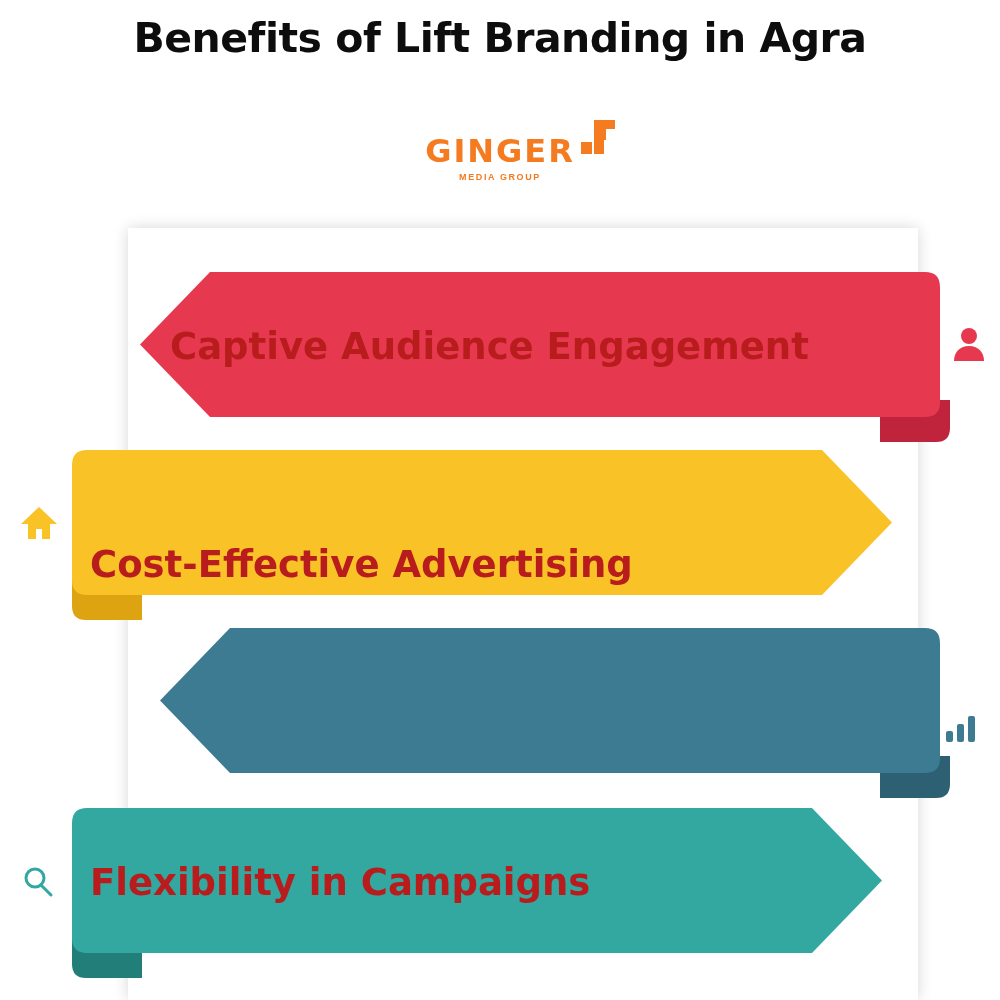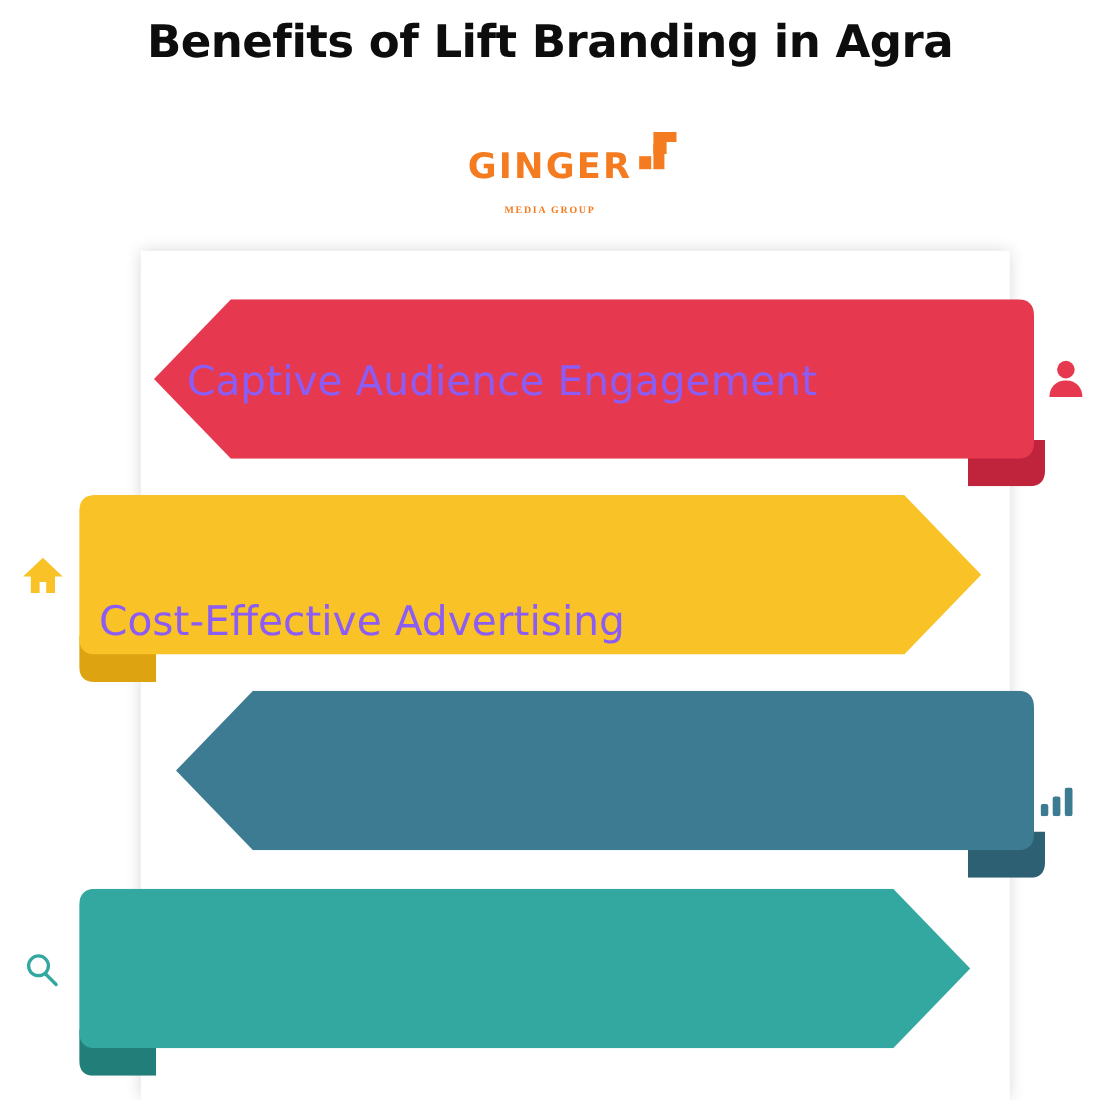--- a/index.html
+++ b/index.html
@@ -49,27 +49,27 @@
   }
   .logo-word {
     font-family: "DejaVu Sans", sans-serif;
     font-weight: bold;
     font-size: 32px;
     letter-spacing: 2px;
     color: #F47B20;
     line-height: 38px;
   }
   .logo-sub {
-    font-family: Liberation Serif, serif;
+    font-family: Liberation Sans, sans-serif;
     font-weight: bold;
     font-size: 9px;
     letter-spacing: 1.6px;
     color: #F47B20;
     line-height: 12px;
-    margin-top: 15px;
+    margin-top: 1px;
   }
   .logo-mark {
     position: absolute;
     top: -12px;
     right: -42px;
     width: 36px;
     height: 34px;
   }
 
   
@@ -88,23 +88,23 @@
     position: absolute;
   }
   .arrow {
     position: absolute;
     top: 0;
     left: 0;
   }
   .arrow-label {
     position: absolute;
     font-family: "DejaVu Sans", sans-serif;
-    font-weight: normal;
+    font-weight: bold;
     font-size: 37px;
-    color: #8b5cf6;
+    color: #b91c1c;
     white-space: nowrap;
     line-height: 1;
   }
   .row-icon {
     position: absolute;
   }
 
   
   .tab {
     position: absolute;
@@ -196,20 +196,21 @@
     <div class="tab" style="left:62px; top:128px;">
       <svg width="70" height="42" viewBox="0 0 70 42" xmlns="http://www.w3.org/2000/svg">
         <path d="M0 0 H70 V42 H14 Q0 42 0 28 Z" fill="#227E78"></path>
       </svg>
     </div>
     <div class="arrow" style="left:62px;">
       <svg width="810" height="145" viewBox="0 0 810 145" xmlns="http://www.w3.org/2000/svg">
         <path d="M15 0 H740 L810 72.5 L740 145 H15 Q0 145 0 130 V15 Q0 0 15 0 Z" fill="#33A8A0"></path>
       </svg>
     </div>
+    <div class="arrow-label" style="left:80px; top:56px;">Flexibility in Campaigns</div>
     <div class="row-icon" style="left:12px; top:58px;">
       <svg width="32" height="32" viewBox="0 0 32 32" xmlns="http://www.w3.org/2000/svg">
         <circle cx="13" cy="12" r="9" fill="none" stroke="#33A8A0" stroke-width="3"></circle>
         <line x1="19" y1="19" x2="29" y2="29" stroke="#33A8A0" stroke-width="3" stroke-linecap="round"></line>
       </svg>
     </div>
   </div>
 
 </div>
 

